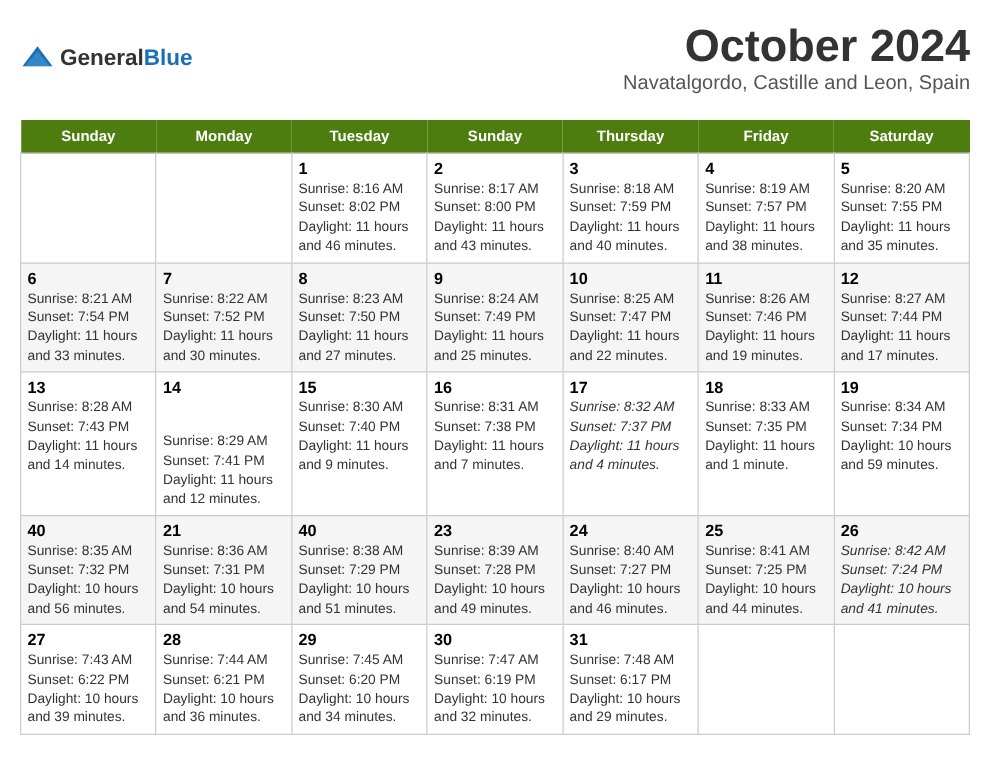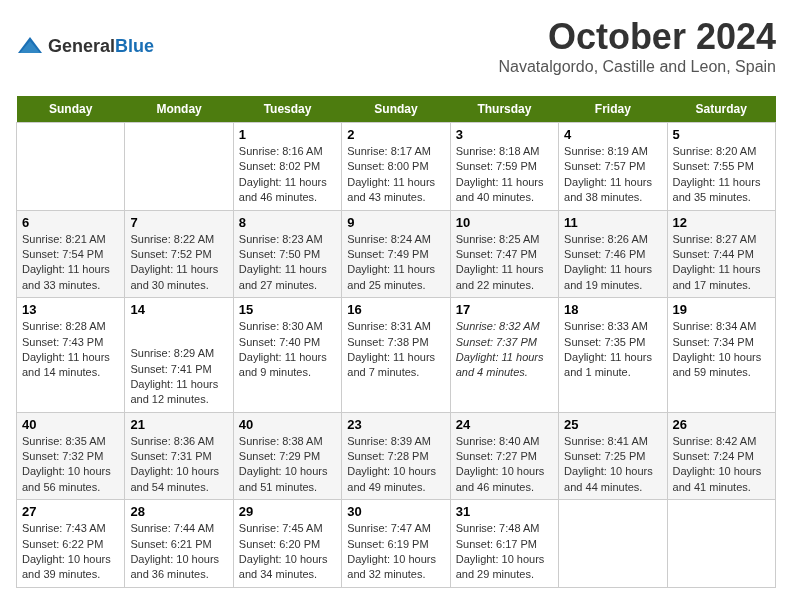--- a/index.html
+++ b/index.html
@@ -273,21 +273,21 @@
 Daylight: 10 hours and 46 minutes.</div>
         </td>
         <td>
           <span class="day-number">25</span>
           <div class="day-info" style="white-space: pre-line;">Sunrise: 8:41 AM
 Sunset: 7:25 PM
 Daylight: 10 hours and 44 minutes.</div>
         </td>
         <td>
           <span class="day-number">26</span>
-          <div class="day-info" style="white-space: pre-line;">Sunrise: 8:42 AM
+          <div class="day-info" style="white-space: pre-line; font-style: italic;">Sunrise: 8:42 AM
 Sunset: 7:24 PM
 Daylight: 10 hours and 41 minutes.</div>
         </td>
       </tr>
       <tr>
         <td>
           <span class="day-number">27</span>
           <div class="day-info" style="white-space: pre-line;">Sunrise: 7:43 AM
 Sunset: 6:22 PM
 Daylight: 10 hours and 39 minutes.</div>

